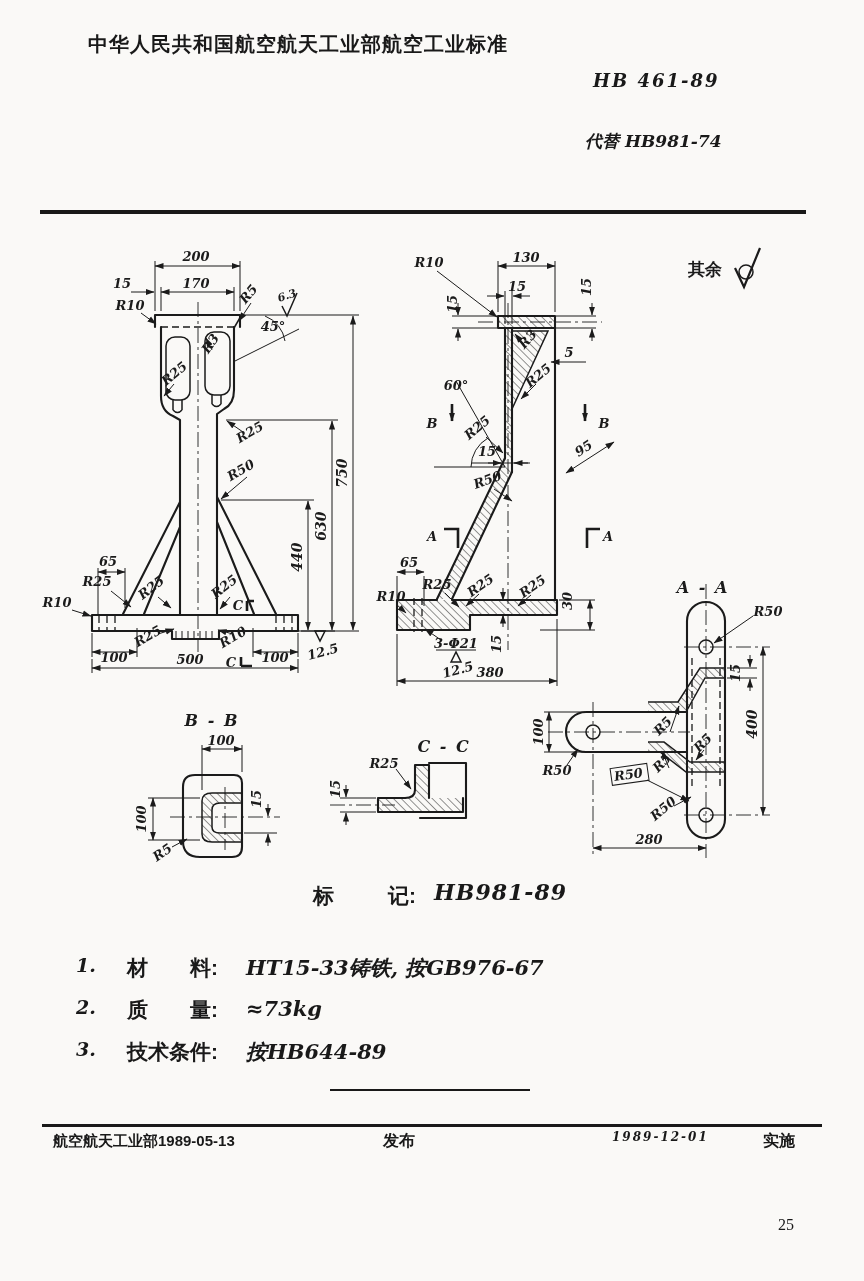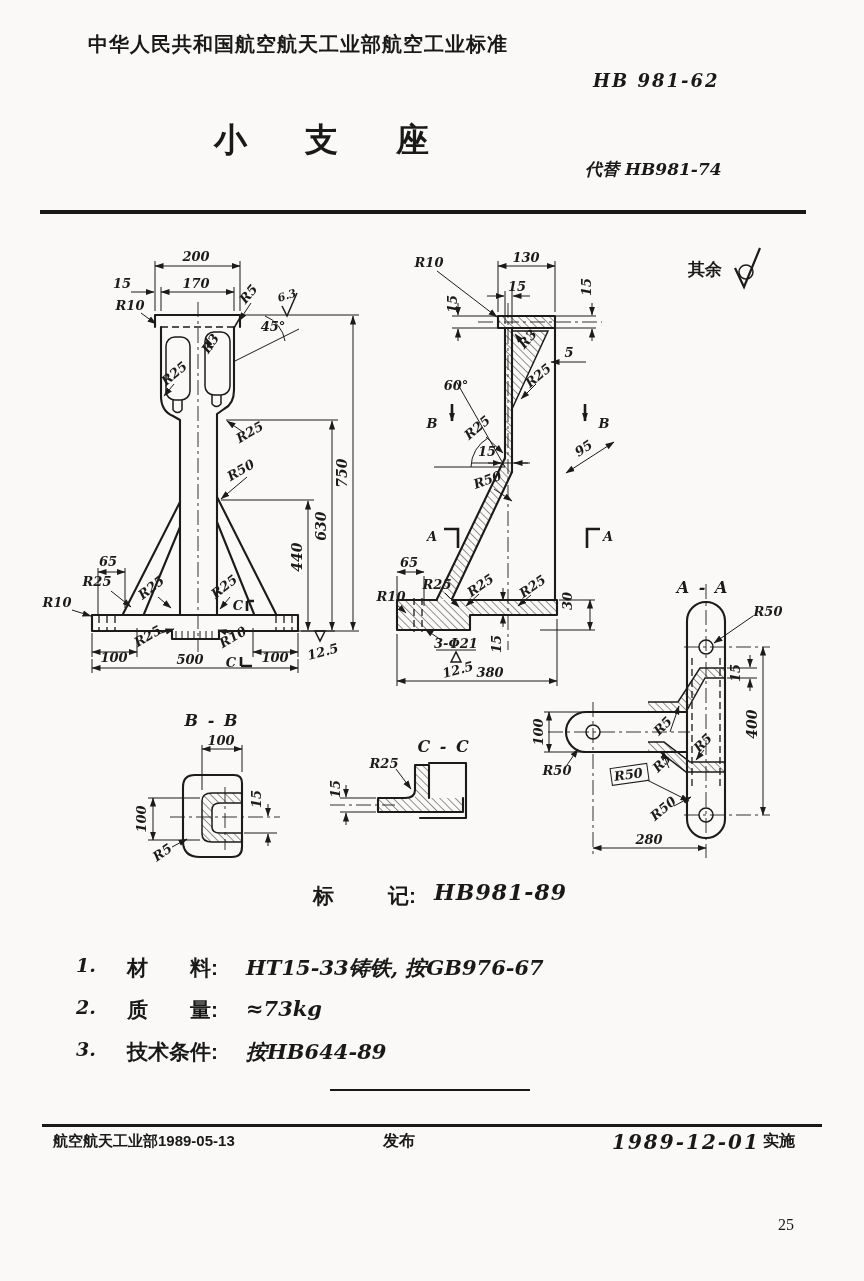--- a/index.html
+++ b/index.html
@@ -4,35 +4,35 @@
 <style>
   html,body{margin:0;padding:0;background:#e8e8e6;}
   #page{position:relative;width:864px;height:1281px;background:#faf9f7;overflow:hidden;
         font-family:"Liberation Sans",sans-serif;color:#191919;}
   .abs{position:absolute;white-space:nowrap;}
   .cjk{font-family:"Liberation Sans",sans-serif;font-weight:700;}
   .hw{font-family:"DejaVu Serif",serif;font-style:italic;font-weight:700;}
   #org-line{left:88px;top:31px;font-size:20px;letter-spacing:1px;}
   #std-no{left:593px;top:70px;font-size:18px;letter-spacing:2px;}
   #doc-title{left:214px;top:118px;font-size:33px;letter-spacing:58px;}
-  #replaces{left:585px;top:130px;font-size:17px;margin-top:28px;}
+  #replaces{left:585px;top:130px;font-size:17px;}
   #header-rule{left:40px;top:210px;width:766px;height:4px;background:#191919;}
   #marking-label-1{left:313px;top:882px;font-size:21px;}
   #marking-label-2{left:388px;top:882px;font-size:21px;}
   #marking-value{left:434px;top:879px;font-size:22px;letter-spacing:1px;}
   .note-row{position:absolute;left:0;width:864px;height:36px;}
   .note-no{position:absolute;left:76px;font-size:19px;}
   .note-label{position:absolute;left:127px;font-size:21px;text-align:right;}
   .note-value{position:absolute;left:246px;font-size:21px;}
   #note-1{top:954px;}#note-2{top:996px;}#note-3{top:1038px;}
   #short-rule{left:330px;top:1089px;width:200px;height:2px;background:#191919;}
   #footer-rule{left:42px;top:1124px;width:780px;height:3px;background:#191919;}
   #footer-issuer{left:40px;top:1132px;font-size:15px;margin-left:13px;}
   #footer-issue-label{left:383px;top:1131px;font-size:16px;}
-  #footer-impl-date{left:612px;top:1130px;font-size:20px;letter-spacing:2px;font-style:italic;}
+  #footer-impl-date{left:612px;top:1130px;font-size:12px;letter-spacing:2px;font-style:italic;}
   #footer-impl-label{left:763px;top:1131px;font-size:16px;}
   #page-number{left:778px;top:1216px;font-size:16px;font-family:"Liberation Serif",serif;}
   svg{position:absolute;left:0;top:0;}
   svg text{font-family:"DejaVu Serif",serif;font-style:italic;font-weight:700;
            font-size:13px;fill:#1b1b1b;text-anchor:middle;}
   svg text.vt{font-size:14px;}
   svg text.ttl{font-size:16px;letter-spacing:2px;}
   svg text.cjt{font-family:"Liberation Sans",sans-serif;font-style:normal;font-weight:700;font-size:17px;}
   .ol{stroke:#1b1b1b;stroke-width:2.1;fill:none;stroke-linejoin:round;stroke-linecap:round;}
   .md{stroke:#1b1b1b;stroke-width:1.5;fill:none;}
@@ -40,22 +40,21 @@
   .dd{stroke:#1b1b1b;stroke-width:1.3;fill:none;stroke-dasharray:7 4;}
   .cl{stroke:#1b1b1b;stroke-width:0.9;fill:none;stroke-dasharray:15 4 3 4;}
   .bk{stroke:#1b1b1b;stroke-width:2.6;fill:none;}
 </style>
 </head>
 <body>
 
 <div id="page">
 
   <div id="org-line" class="abs cjk">中华人民共和国航空航天工业部航空工业标准</div>
-  <div id="std-no" class="abs hw">HB 981-62</div>
-  <div id="doc-title" class="abs cjk">小支座</div>
+  <div id="std-no" class="abs hw">HB 461-89</div>
   <div id="replaces" class="abs hw">代替 HB981-74</div>
   <div id="header-rule" class="abs"></div>
 
   <svg width="864" height="1281" viewBox="0 0 864 1281">
     <defs>
       <marker id="ar" markerWidth="10" markerHeight="8" refX="8.5" refY="3.5" orient="auto-start-reverse" markerUnits="userSpaceOnUse">
         <path d="M0,0.4 L9,3.5 L0,6.6 Z" fill="#1b1b1b"></path>
       </marker>
       <pattern id="ht" patternUnits="userSpaceOnUse" width="5.5" height="5.5" patternTransform="rotate(45)">
         <line x1="0" y1="0" x2="5.5" y2="0" stroke="#2a2a2a" stroke-width="1"></line>

